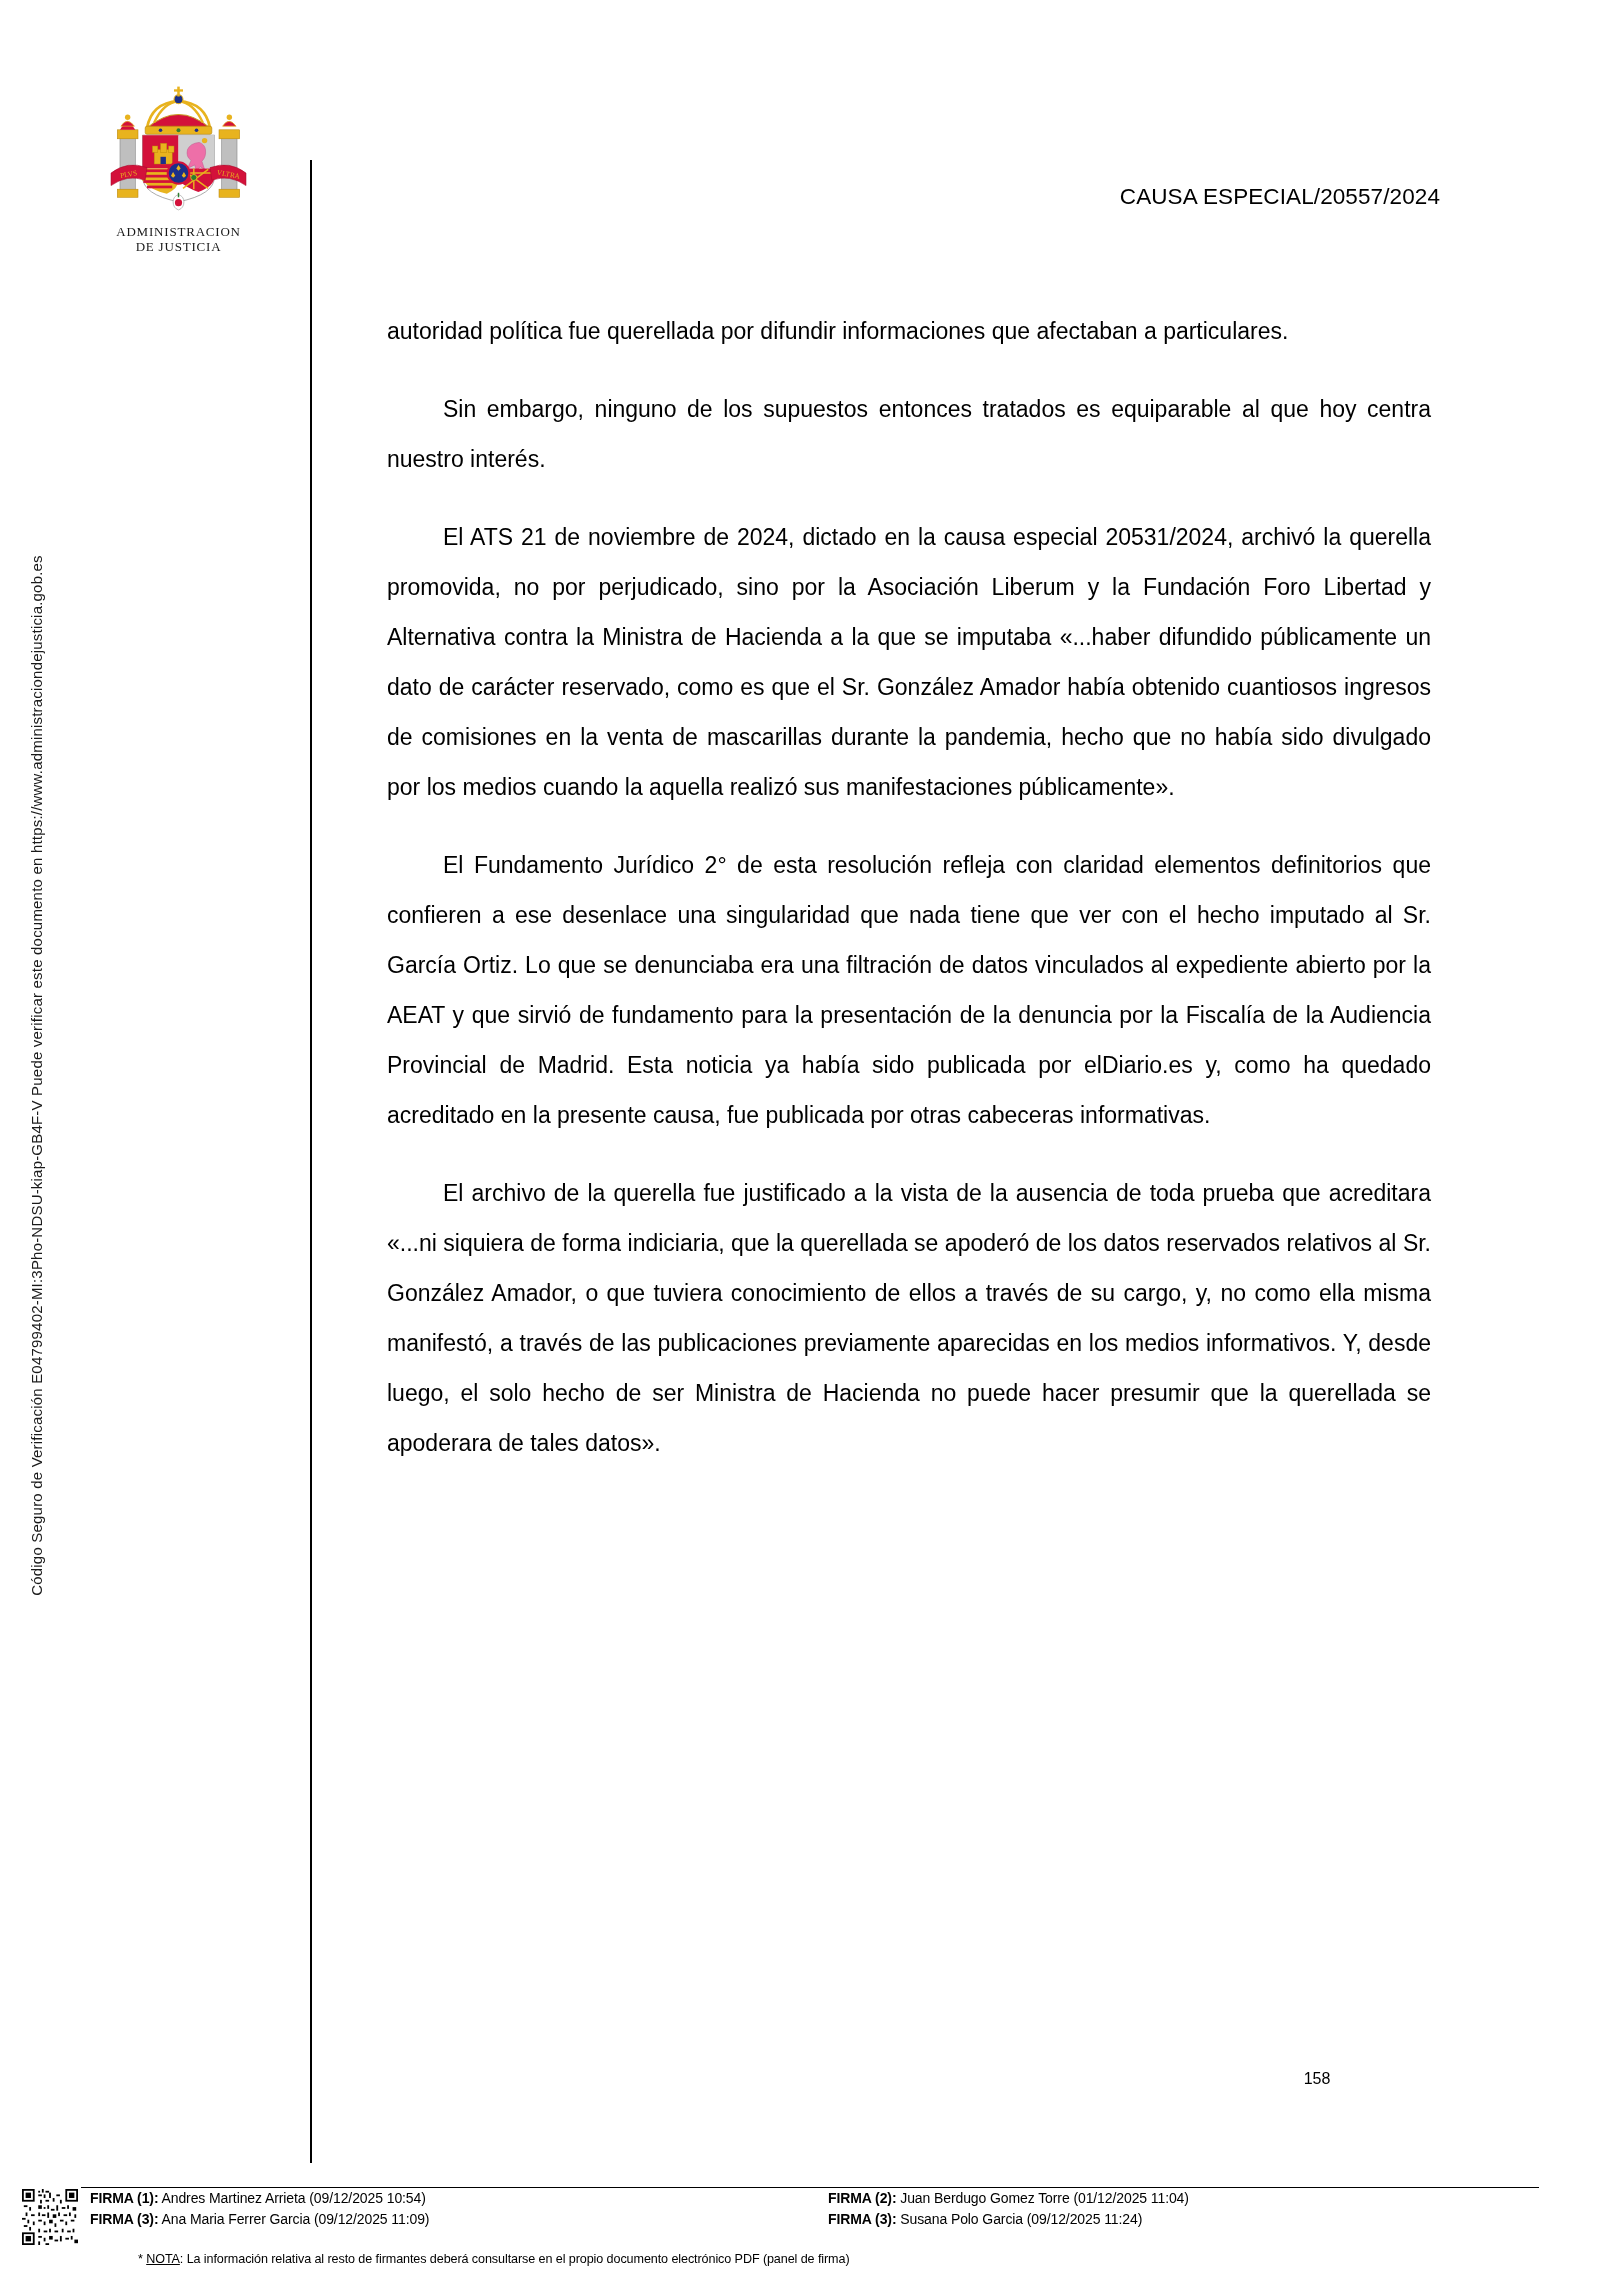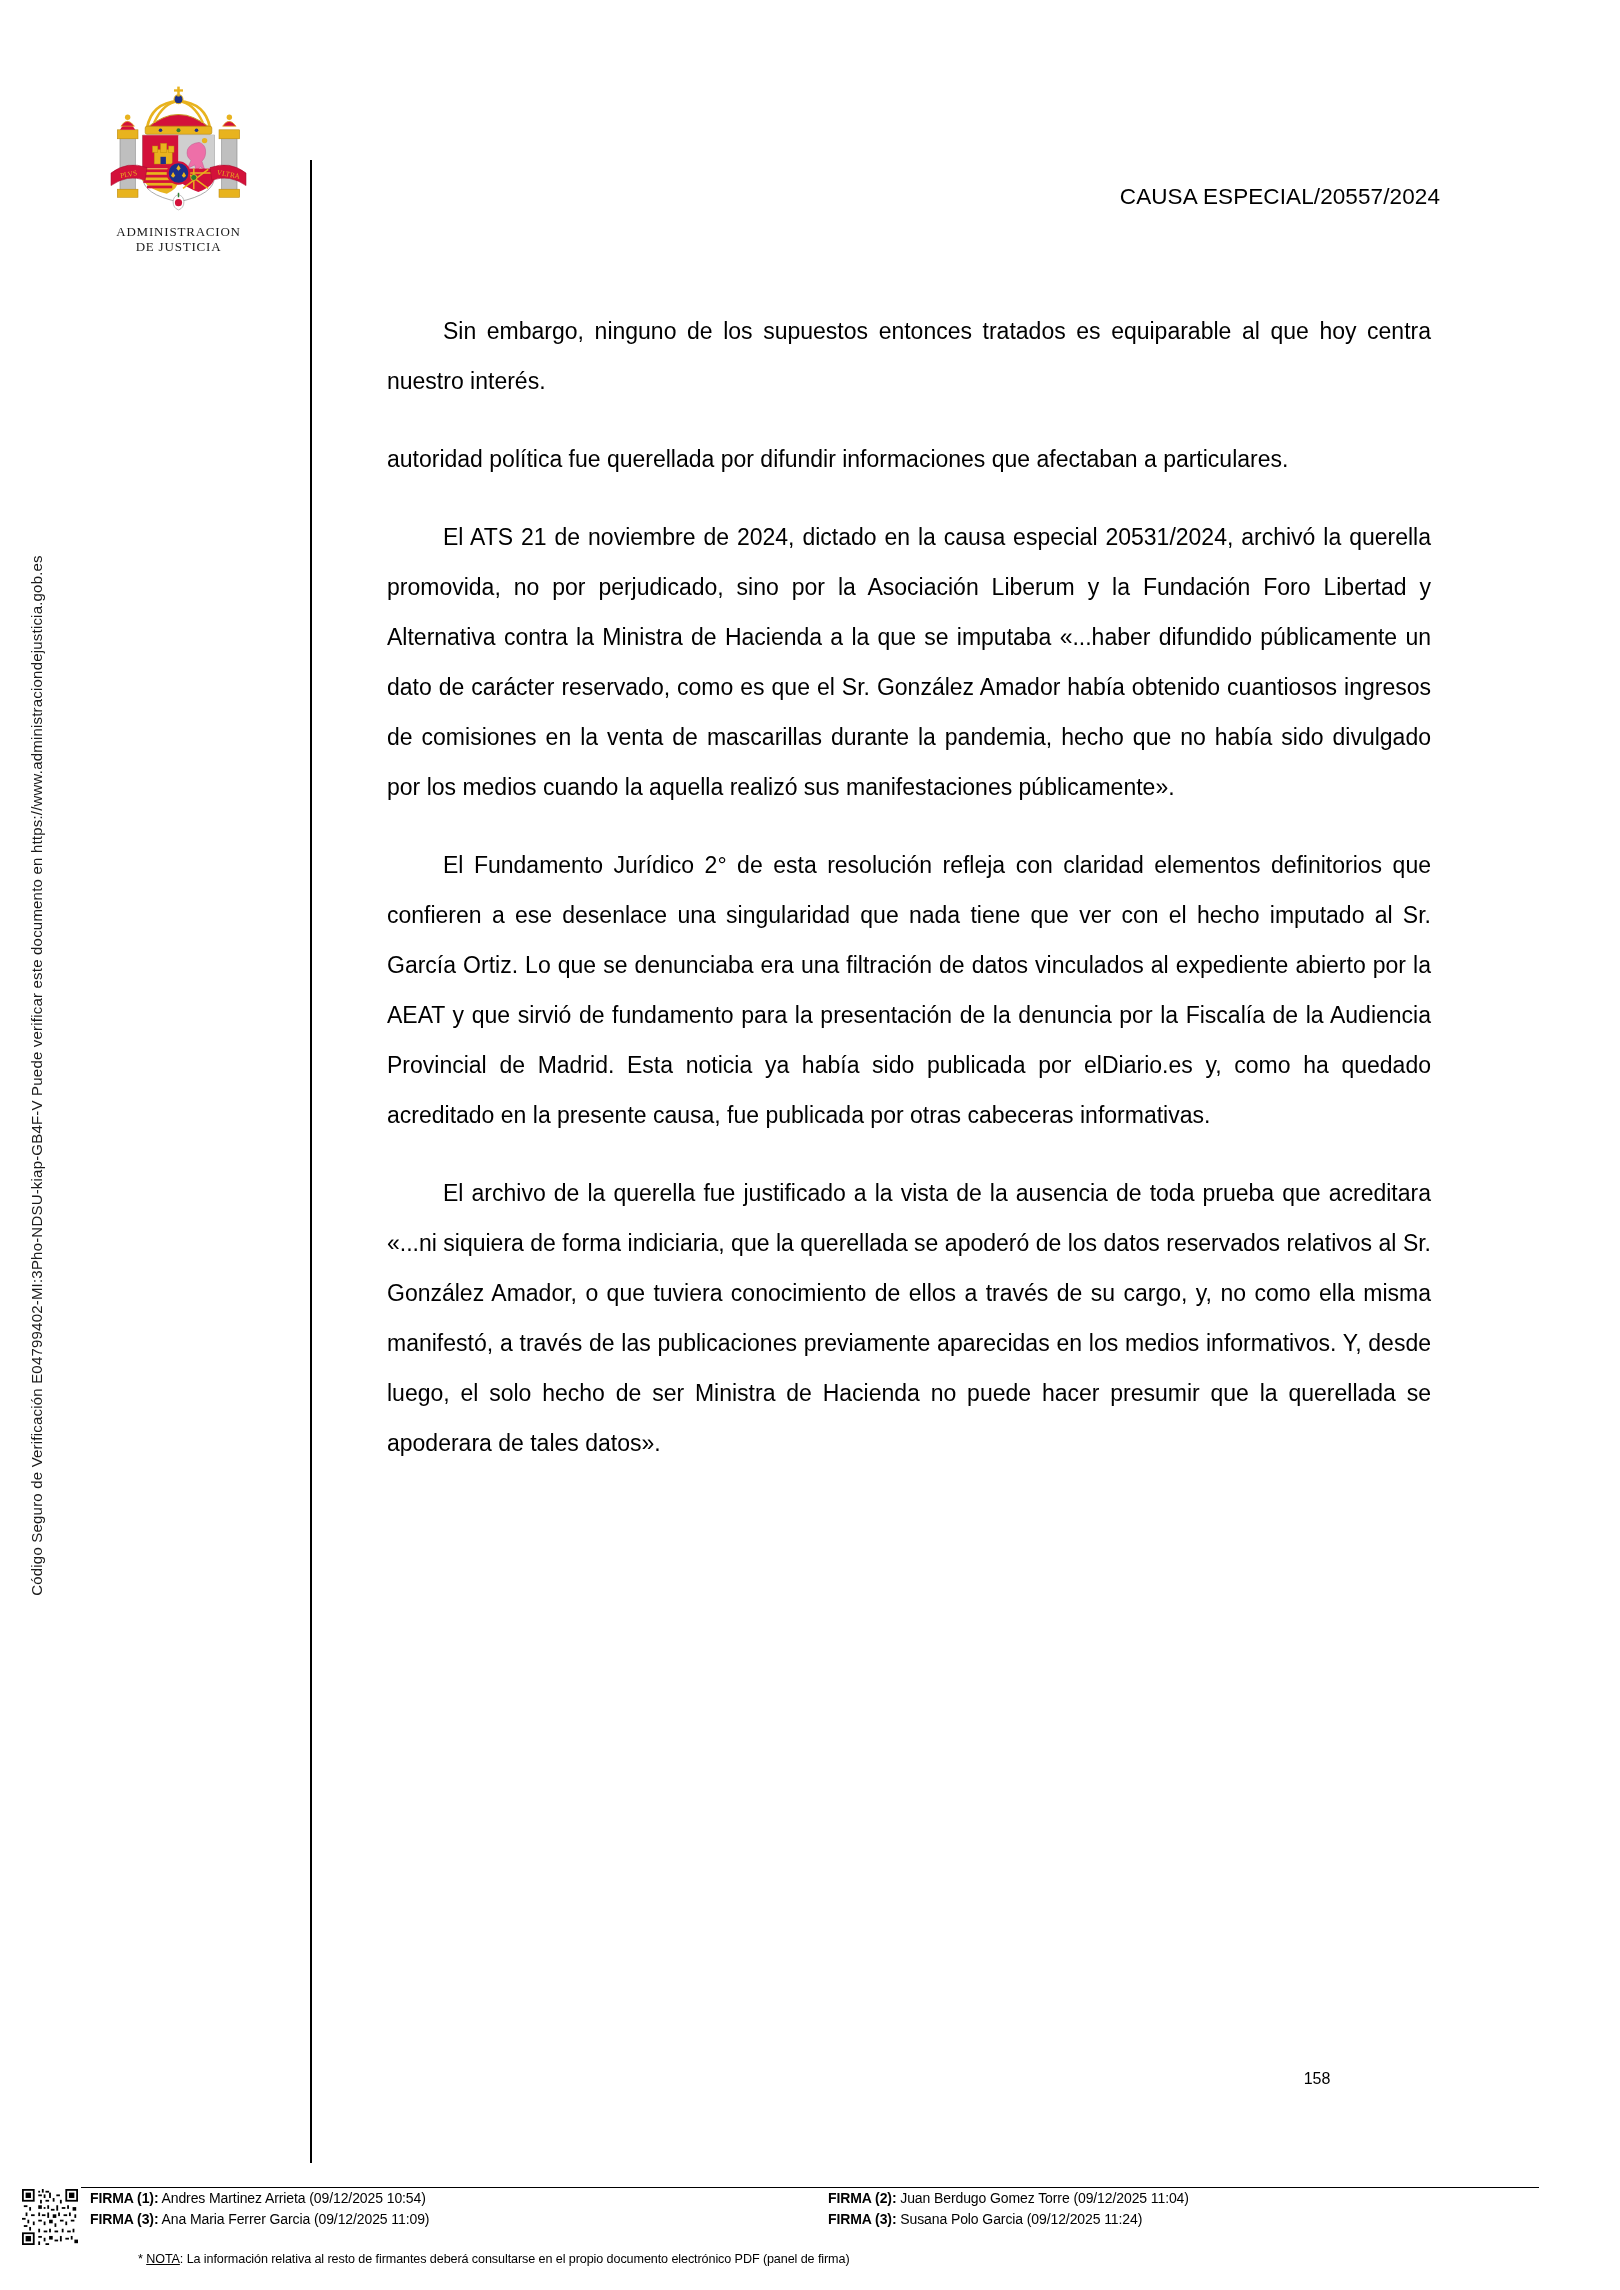--- a/index.html
+++ b/index.html
@@ -268,22 +268,22 @@
       <div>ADMINISTRACION</div>
       <div>DE JUSTICIA</div>
     </div>
   </div>
 
   <div class="rule-v"></div>
 
   <div class="doc-header">CAUSA ESPECIAL/20557/2024</div>
 
   <div class="body-col">
+    <p class="para">autoridad política fue querellada por difundir informaciones que afectaban a particulares.</p>
     <p class="para indent">Sin embargo, ninguno de los supuestos entonces tratados es equiparable al que hoy centra nuestro interés.</p>
-    <p class="para">autoridad política fue querellada por difundir informaciones que afectaban a particulares.</p>
     <p class="para indent">El ATS 21 de noviembre de 2024, dictado en la causa especial 20531/2024, archivó la querella promovida, no por perjudicado, sino por la Asociación Liberum y la Fundación Foro Libertad y Alternativa contra la Ministra de Hacienda a la que se imputaba «...haber difundido públicamente un dato de carácter reservado, como es que el Sr. González Amador había obtenido cuantiosos ingresos de comisiones en la venta de mascarillas durante la pandemia, hecho que no había sido divulgado por los medios cuando la aquella realizó sus manifestaciones públicamente».</p>
     <p class="para indent">El Fundamento Jurídico 2° de esta resolución refleja con claridad elementos definitorios que confieren a ese desenlace una singularidad que nada tiene que ver con el hecho imputado al Sr. García Ortiz. Lo que se denunciaba era una filtración de datos vinculados al expediente abierto por la AEAT y que sirvió de fundamento para la presentación de la denuncia por la Fiscalía de la Audiencia Provincial de Madrid. Esta noticia ya había sido publicada por elDiario.es y, como ha quedado acreditado en la presente causa, fue publicada por otras cabeceras informativas.</p>
     <p class="para indent">El archivo de la querella fue justificado a la vista de la ausencia de toda prueba que acreditara «...ni siquiera de forma indiciaria, que la querellada se apoderó de los datos reservados relativos al Sr. González Amador, o que tuviera conocimiento de ellos a través de su cargo, y, no como ella misma manifestó, a través de las publicaciones previamente aparecidas en los medios informativos. Y, desde luego, el solo hecho de ser Ministra de Hacienda no puede hacer presumir que la querellada se apoderara de tales datos».</p>
   </div>
 
   <div class="page-number">158</div>
 
   <div class="footer">
     <div class="footer-rule"></div>
 
@@ -363,21 +363,21 @@
     </svg>
 
     <div class="sign-grid">
       <div class="sign-row">
         <div class="sign-cell">
           <span class="lbl">FIRMA (1):</span>
           <span>Andres Martinez Arrieta (09/12/2025 10:54)</span>
         </div>
         <div class="sign-cell">
           <span class="lbl">FIRMA (2):</span>
-          <span>Juan Berdugo Gomez Torre (09/12/2025 11:04)</span>
+          <span>Juan Berdugo Gomez Torre (01/12/2025 11:04)</span>
         </div>
       </div>
       <div class="sign-row">
         <div class="sign-cell">
           <span class="lbl">FIRMA (3):</span>
           <span>Ana Maria Ferrer Garcia (09/12/2025 11:09)</span>
         </div>
         <div class="sign-cell">
           <span class="lbl">FIRMA (3):</span>
           <span>Susana Polo Garcia (09/12/2025 11:24)</span>

